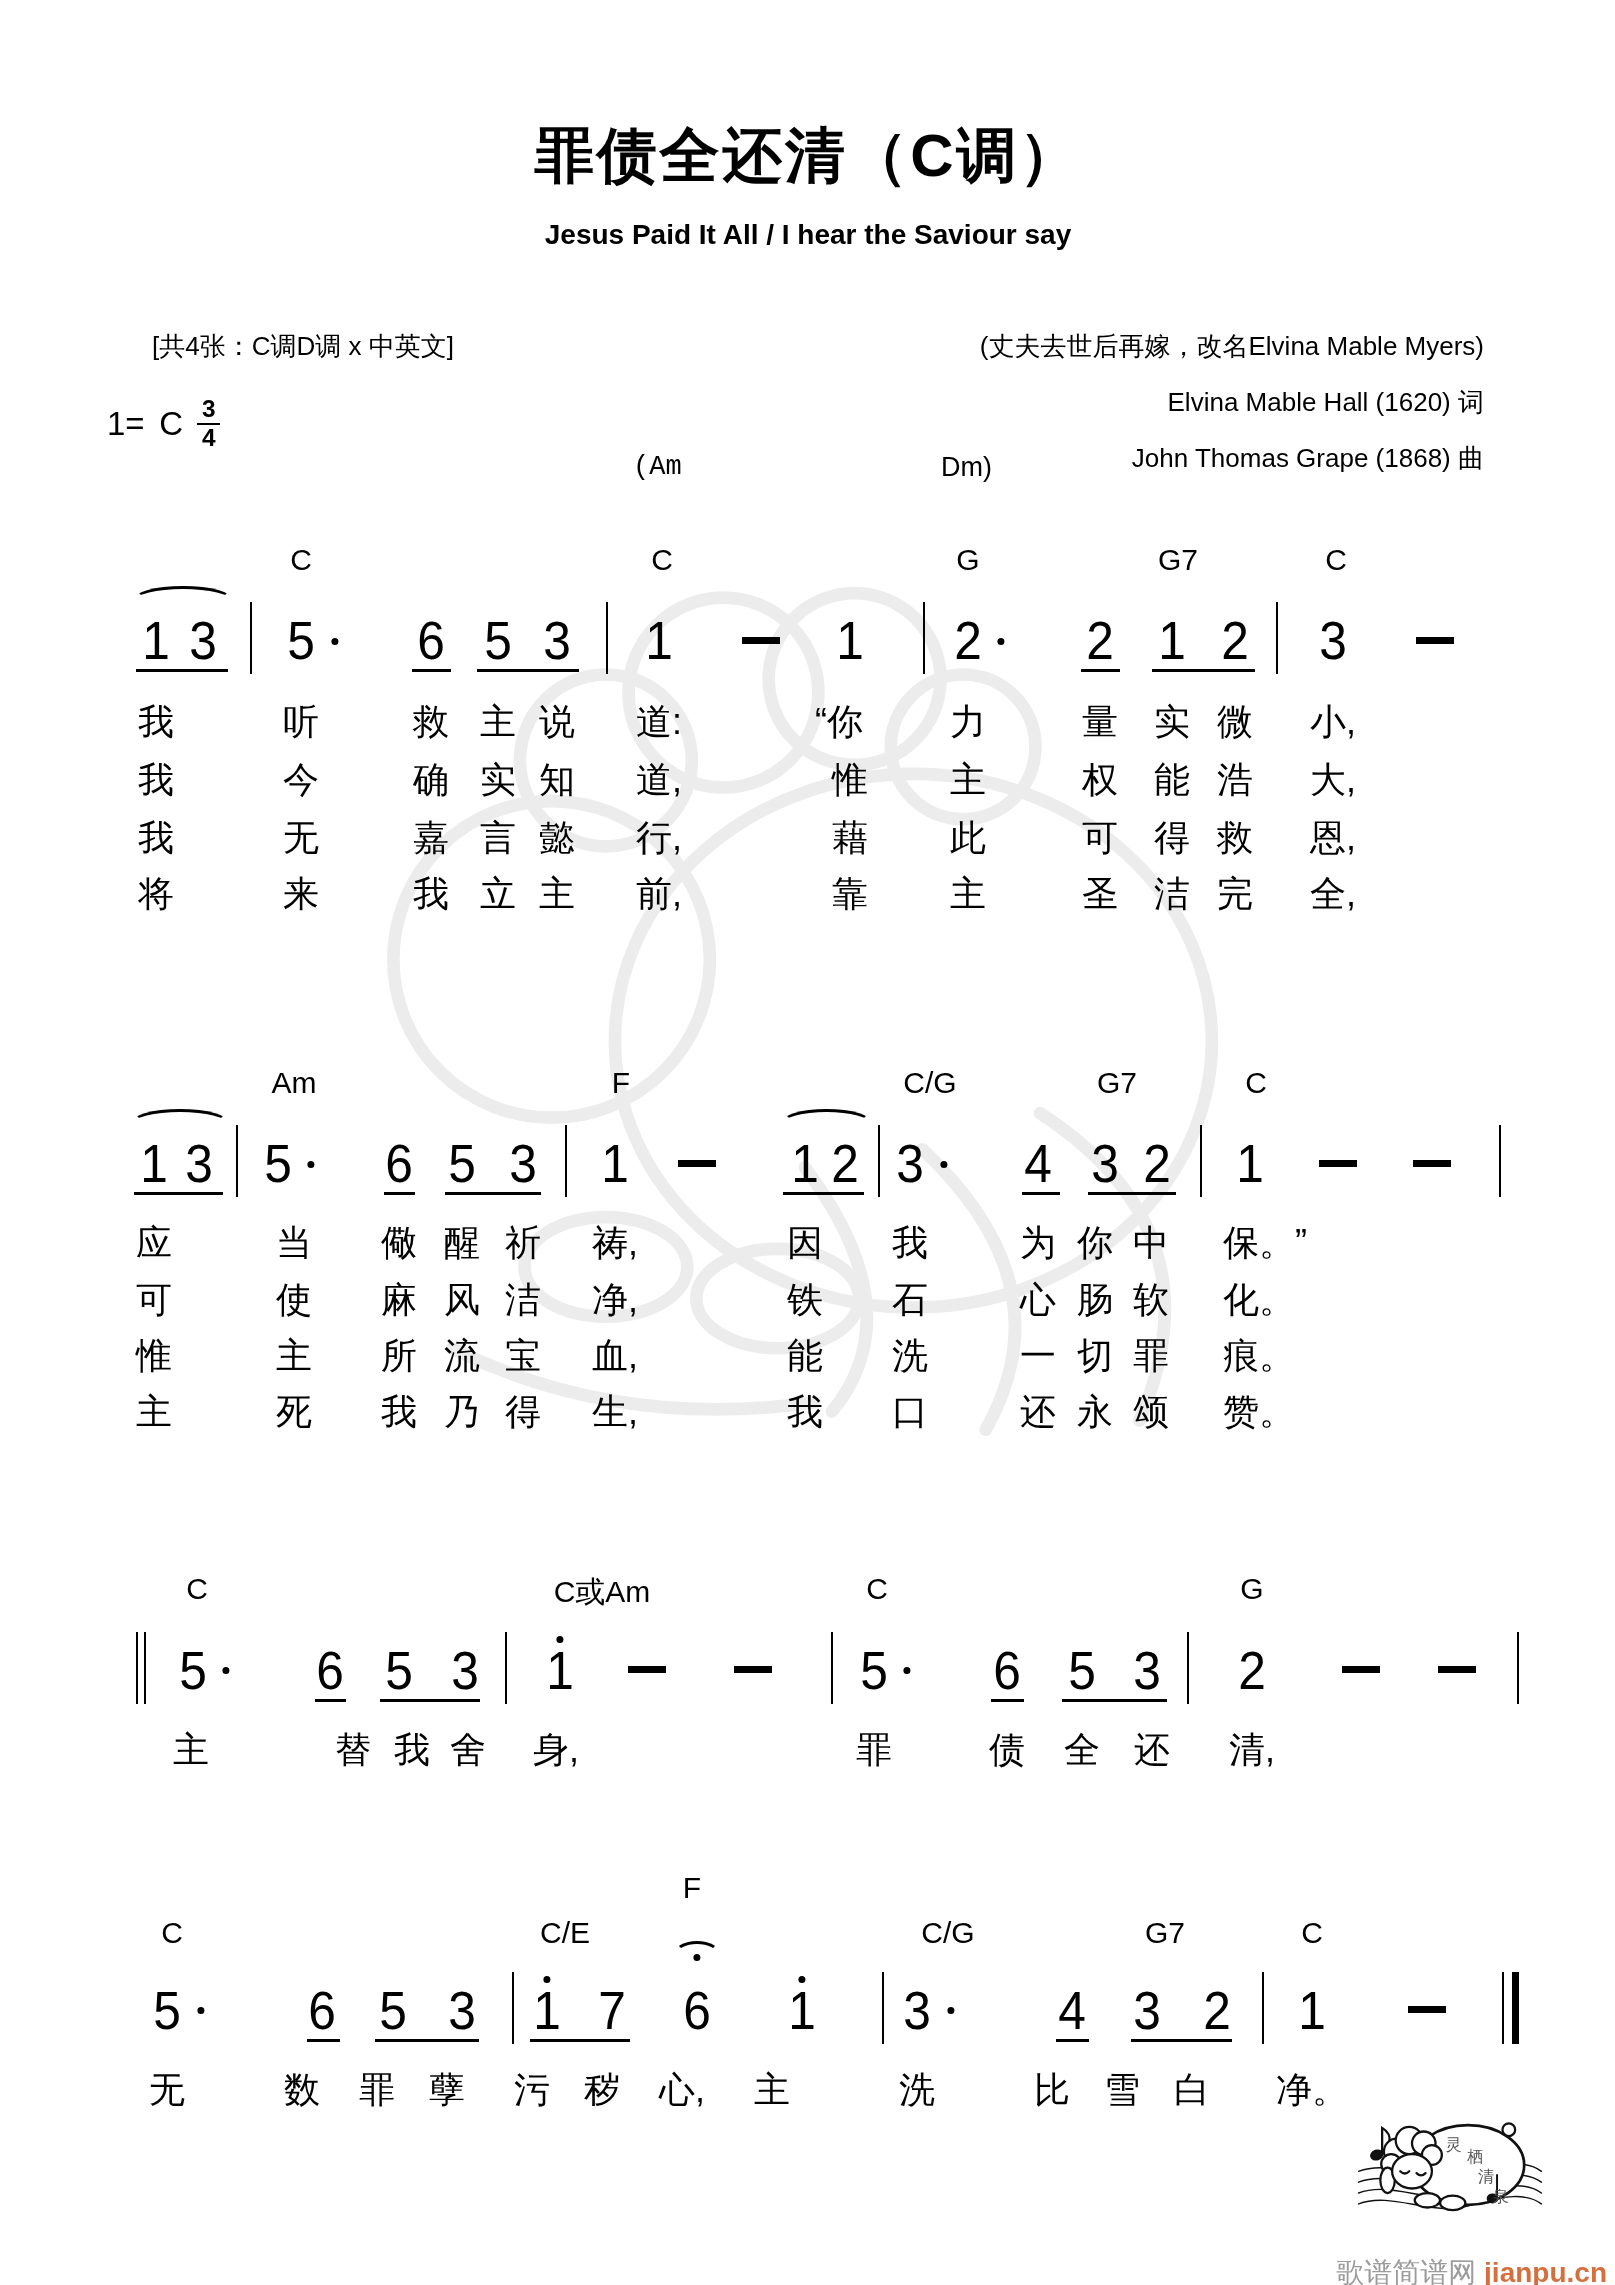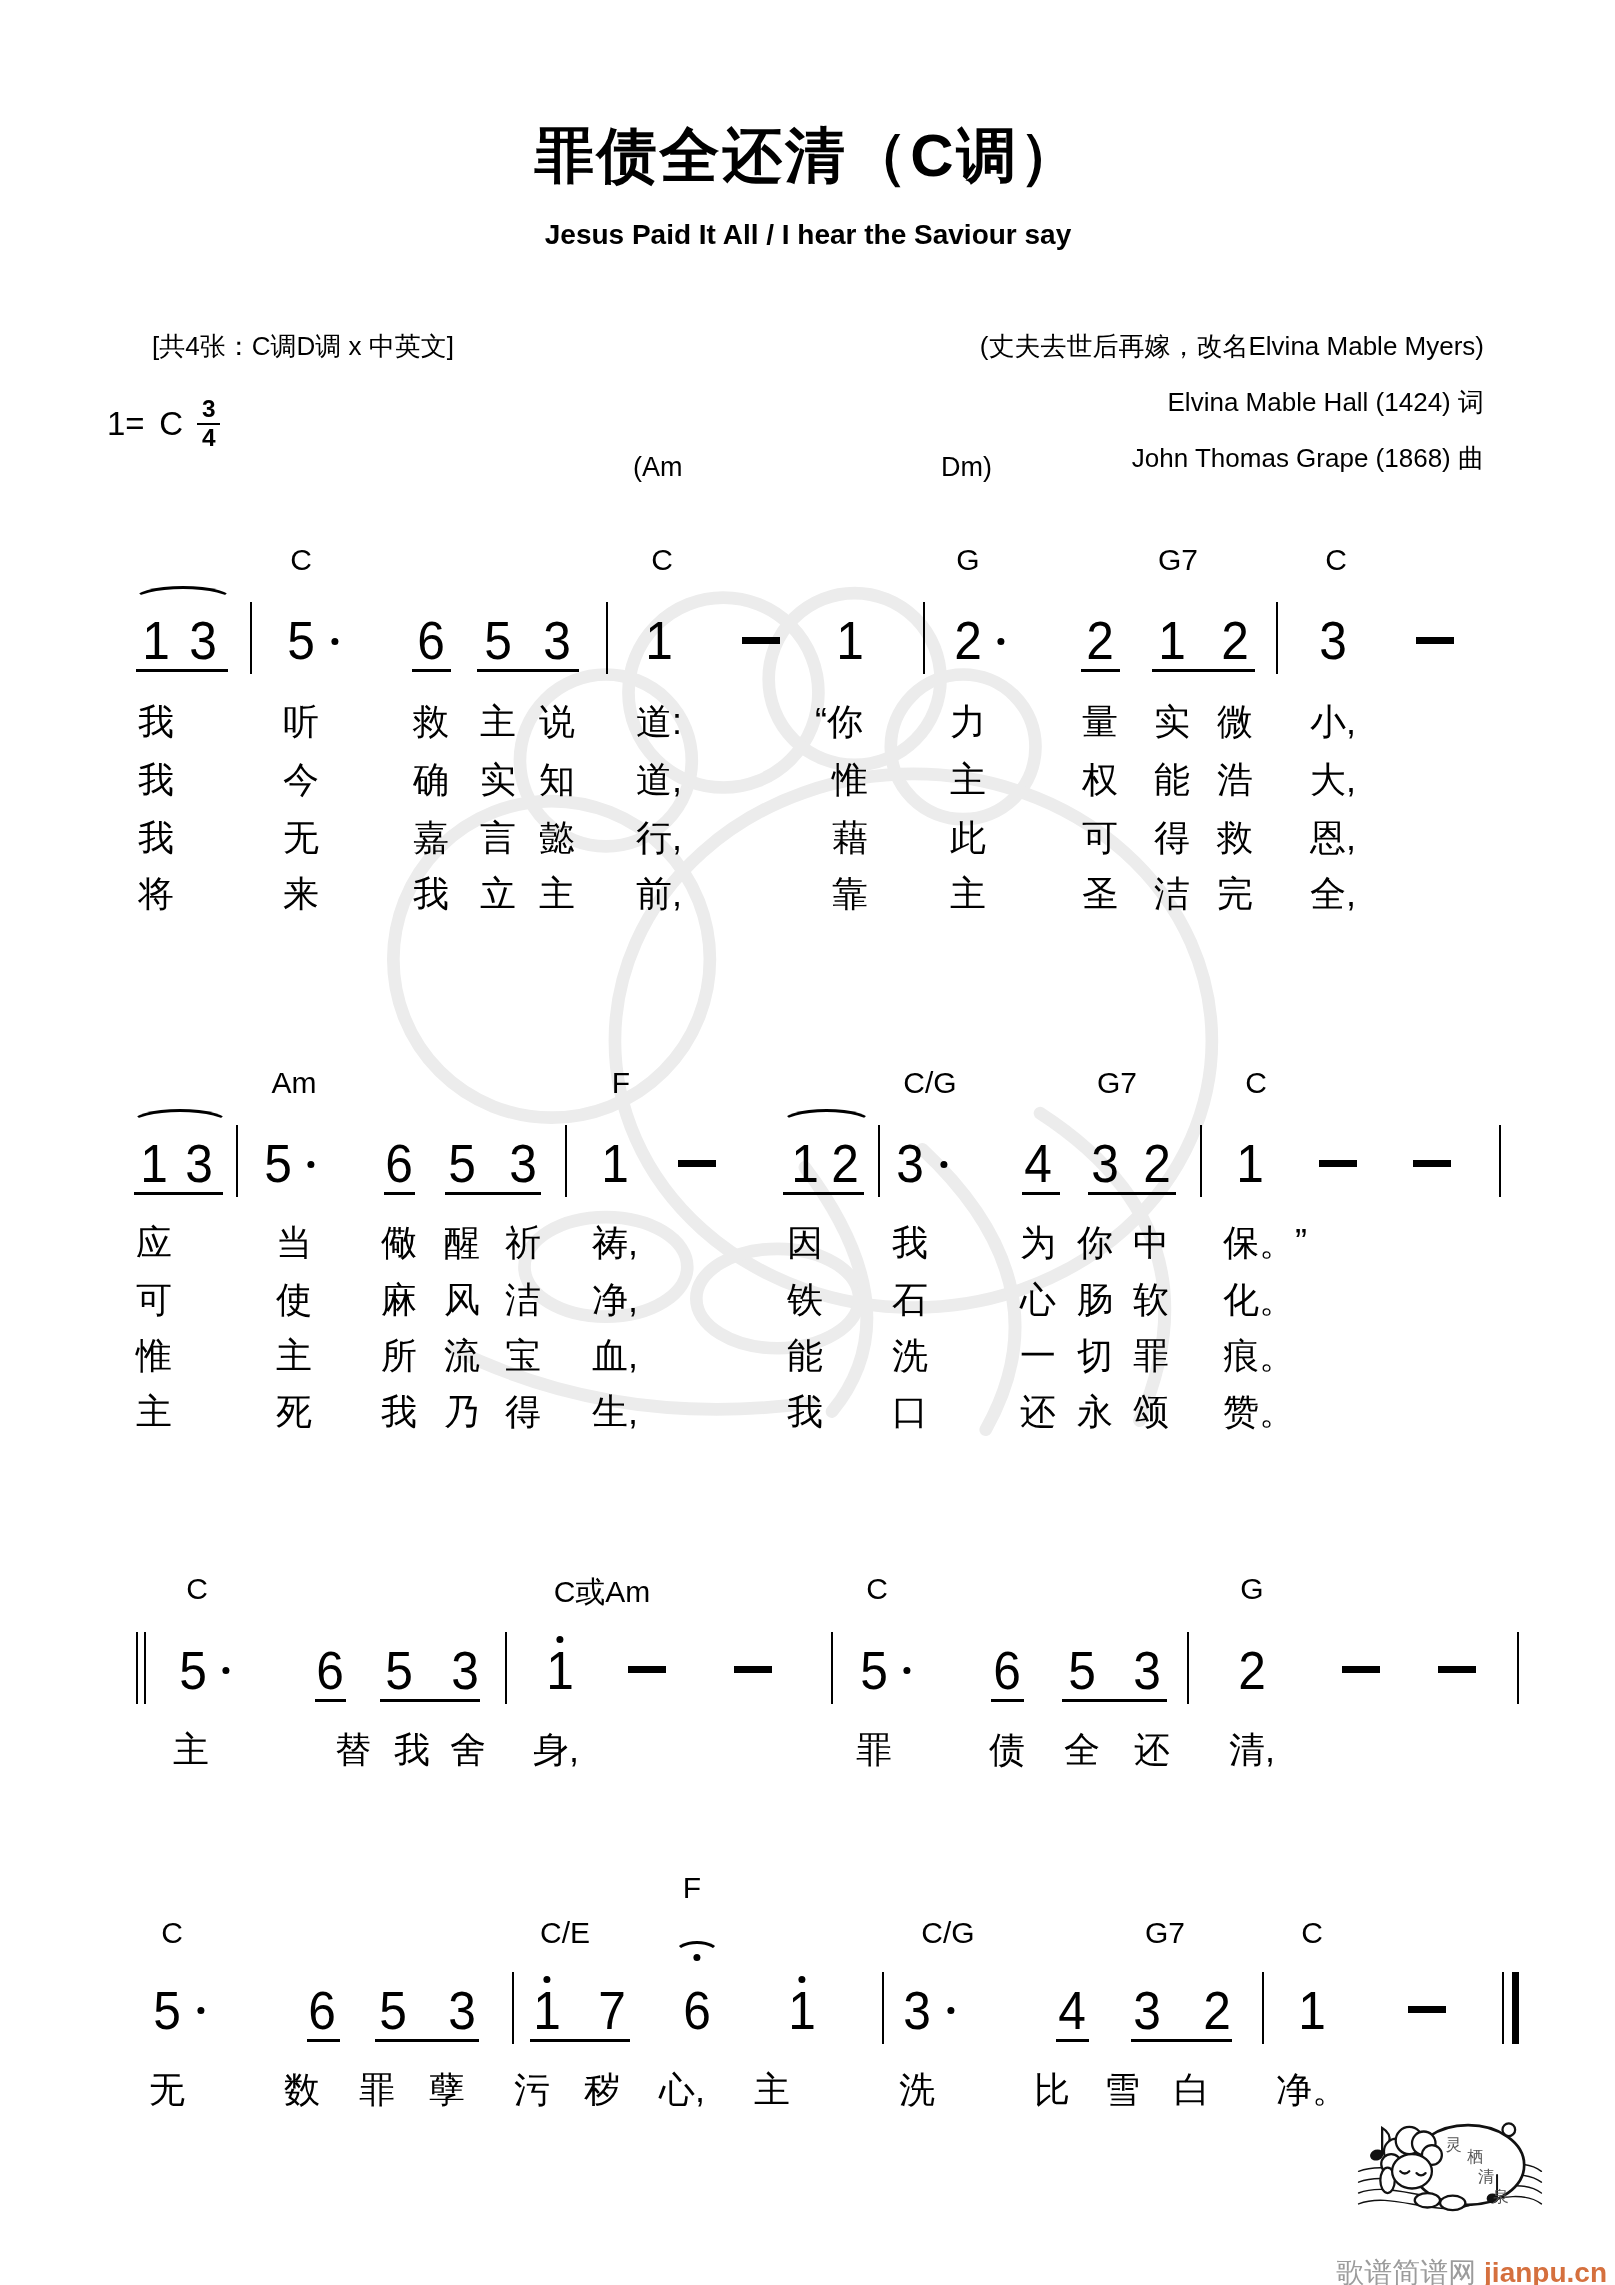--- a/index.html
+++ b/index.html
@@ -59,33 +59,33 @@
     <path d="M640 700 q120 160 30 270"></path>
     <path d="M770 680 q160 150 70 310"></path>
     <path d="M900 640 q200 130 110 340"></path>
     <path d="M250 900 q180 90 400 60"></path>
   </svg>
 
   <div class="abs ctr subtitle">Jesus Paid It All / I hear the Saviour say</div>
   <div class="abs ctr title">罪债全还清（C调）</div>
   <div class="abs meta-left">[共4张：C调D调 x 中英文]</div>
   <div class="abs note-right">(丈夫去世后再嫁，改名Elvina Mable Myers)</div>
-  <div class="abs lyricist">Elvina Mable Hall (1424) 词</div>
+  <div class="abs lyricist">Elvina Mable Hall (1620) 词</div>
   <div class="abs composer">John Thomas Grape (1868) 曲</div>
 
   <div class="abs keysig">
     <span>1=</span>
     <span>C</span>
     <span class="frac">
       <span class="ft">3</span>
       <span>4</span>
     </span>
   </div>
 
-  <div class="abs altchord" style="left:633px;">(Am</div>
+  <div class="abs altchord" style="left:633px;font-family:Liberation Mono, monospace;">(Am</div>
   <div class="abs altchord" style="left:941px;">Dm)</div>
 
   <div id="score" class="abs" style="left:0;top:0;width:100%;height:100%;">
       <div class="abs" style="left: 0px; top: 0px;">
         <div class="sys-chord" style="left: 301px; top: 543px;">C</div>
         <div class="sys-chord" style="left: 662px; top: 543px;">C</div>
         <div class="sys-chord" style="left: 968px; top: 543px;">G</div>
         <div class="sys-chord" style="left: 1178px; top: 543px;">G7</div>
         <div class="sys-chord" style="left: 1336px; top: 543px;">C</div>
         <div class="note" style="left: 156px; top: 613px;">1</div>

